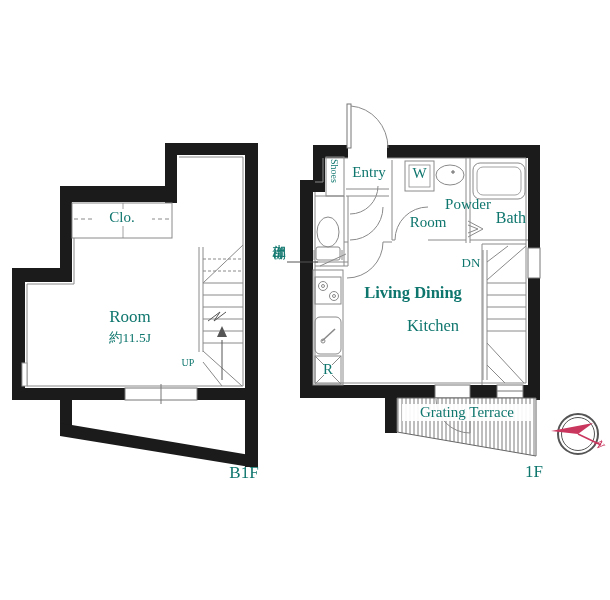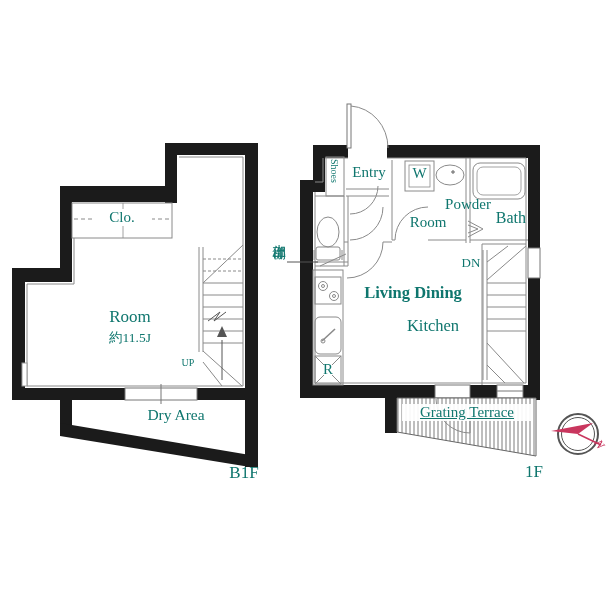--- a/index.html
+++ b/index.html
@@ -148,31 +148,30 @@
     <circle cx="578" cy="434" r="16.5" fill="none" stroke="#555555" stroke-width="1"></circle>
     <polygon points="551,431 593,423 578,434" fill="#c9365e"></polygon>
     <path d="M578,434 L601,445" stroke="#c9365e" stroke-width="1.5" fill="none"></path>
   </g>
 </svg>
 
   <div class="lbl onwhite" style="left:92px;top:209px;width:60px;font-size:15px;">Clo.</div>
   <div class="lbl" style="left:90px;top:308px;width:80px;font-size:17px;">Room</div>
   <div class="lbl" style="left:88px;top:331px;width:84px;font-size:13.5px;">約11.5J</div>
   <div class="lbl" style="left:175px;top:357px;width:26px;font-size:10px;">UP</div>
-  <div class="lbl" style="left:126px;top:406px;width:100px;font-size:15.5px;">Dry Area</div>
   <div class="lbl" style="left:214px;top:464px;width:60px;font-size:17px;">B1F</div>
 
   <div class="lbl vtext" style="left:329px;top:159px;height:37px;font-size:10px;">Shoes</div>
   <div class="lbl" style="left:346px;top:164px;width:46px;font-size:15px;">Entry</div>
   <div class="lbl" style="left:405px;top:165px;width:29px;font-size:15px;">W</div>
   <div class="lbl" style="left:392px;top:196px;width:72px;font-size:15px;margin-left:40px;">Powder</div>
   <div class="lbl" style="left:392px;top:214px;width:72px;font-size:15px;">Room</div>
   <div class="lbl" style="left:472px;top:209px;width:54px;font-size:16px;text-align:right;">Bath</div>
   <div class="lbl" style="left:458px;top:256px;width:26px;font-size:13px;">DN</div>
   <div class="lbl" style="left:348px;top:284px;width:130px;font-size:16.5px;font-weight:bold;">Living Dining</div>
   <div class="lbl" style="left:368px;top:305px;width:130px;font-size:16.5px;margin-top:12px;">Kitchen</div>
   <div class="lbl" style="left:316px;top:361px;width:24px;font-size:15px;">R</div>
-  <div class="lbl terrace-lbl" style="left:402px;top:404px;width:126px;font-size:15px;text-decoration:underline;">Grating Terrace</div>
+  <div class="lbl terrace-lbl" style="left:402px;top:404px;width:126px;font-size:15px;">Grating Terrace</div>
   <div class="lbl" style="left:514px;top:463px;width:40px;font-size:17px;">1F</div>
   <div class="lbl vtext" style="left:271px;top:233px;height:62px;font-size:13.5px;letter-spacing:1px;">上部棚</div>
 
   <div class="lbl compass-n" style="left:592px;top:438px;width:14px;font-size:12px;">N</div>
 </div>
 
 </body></html>

